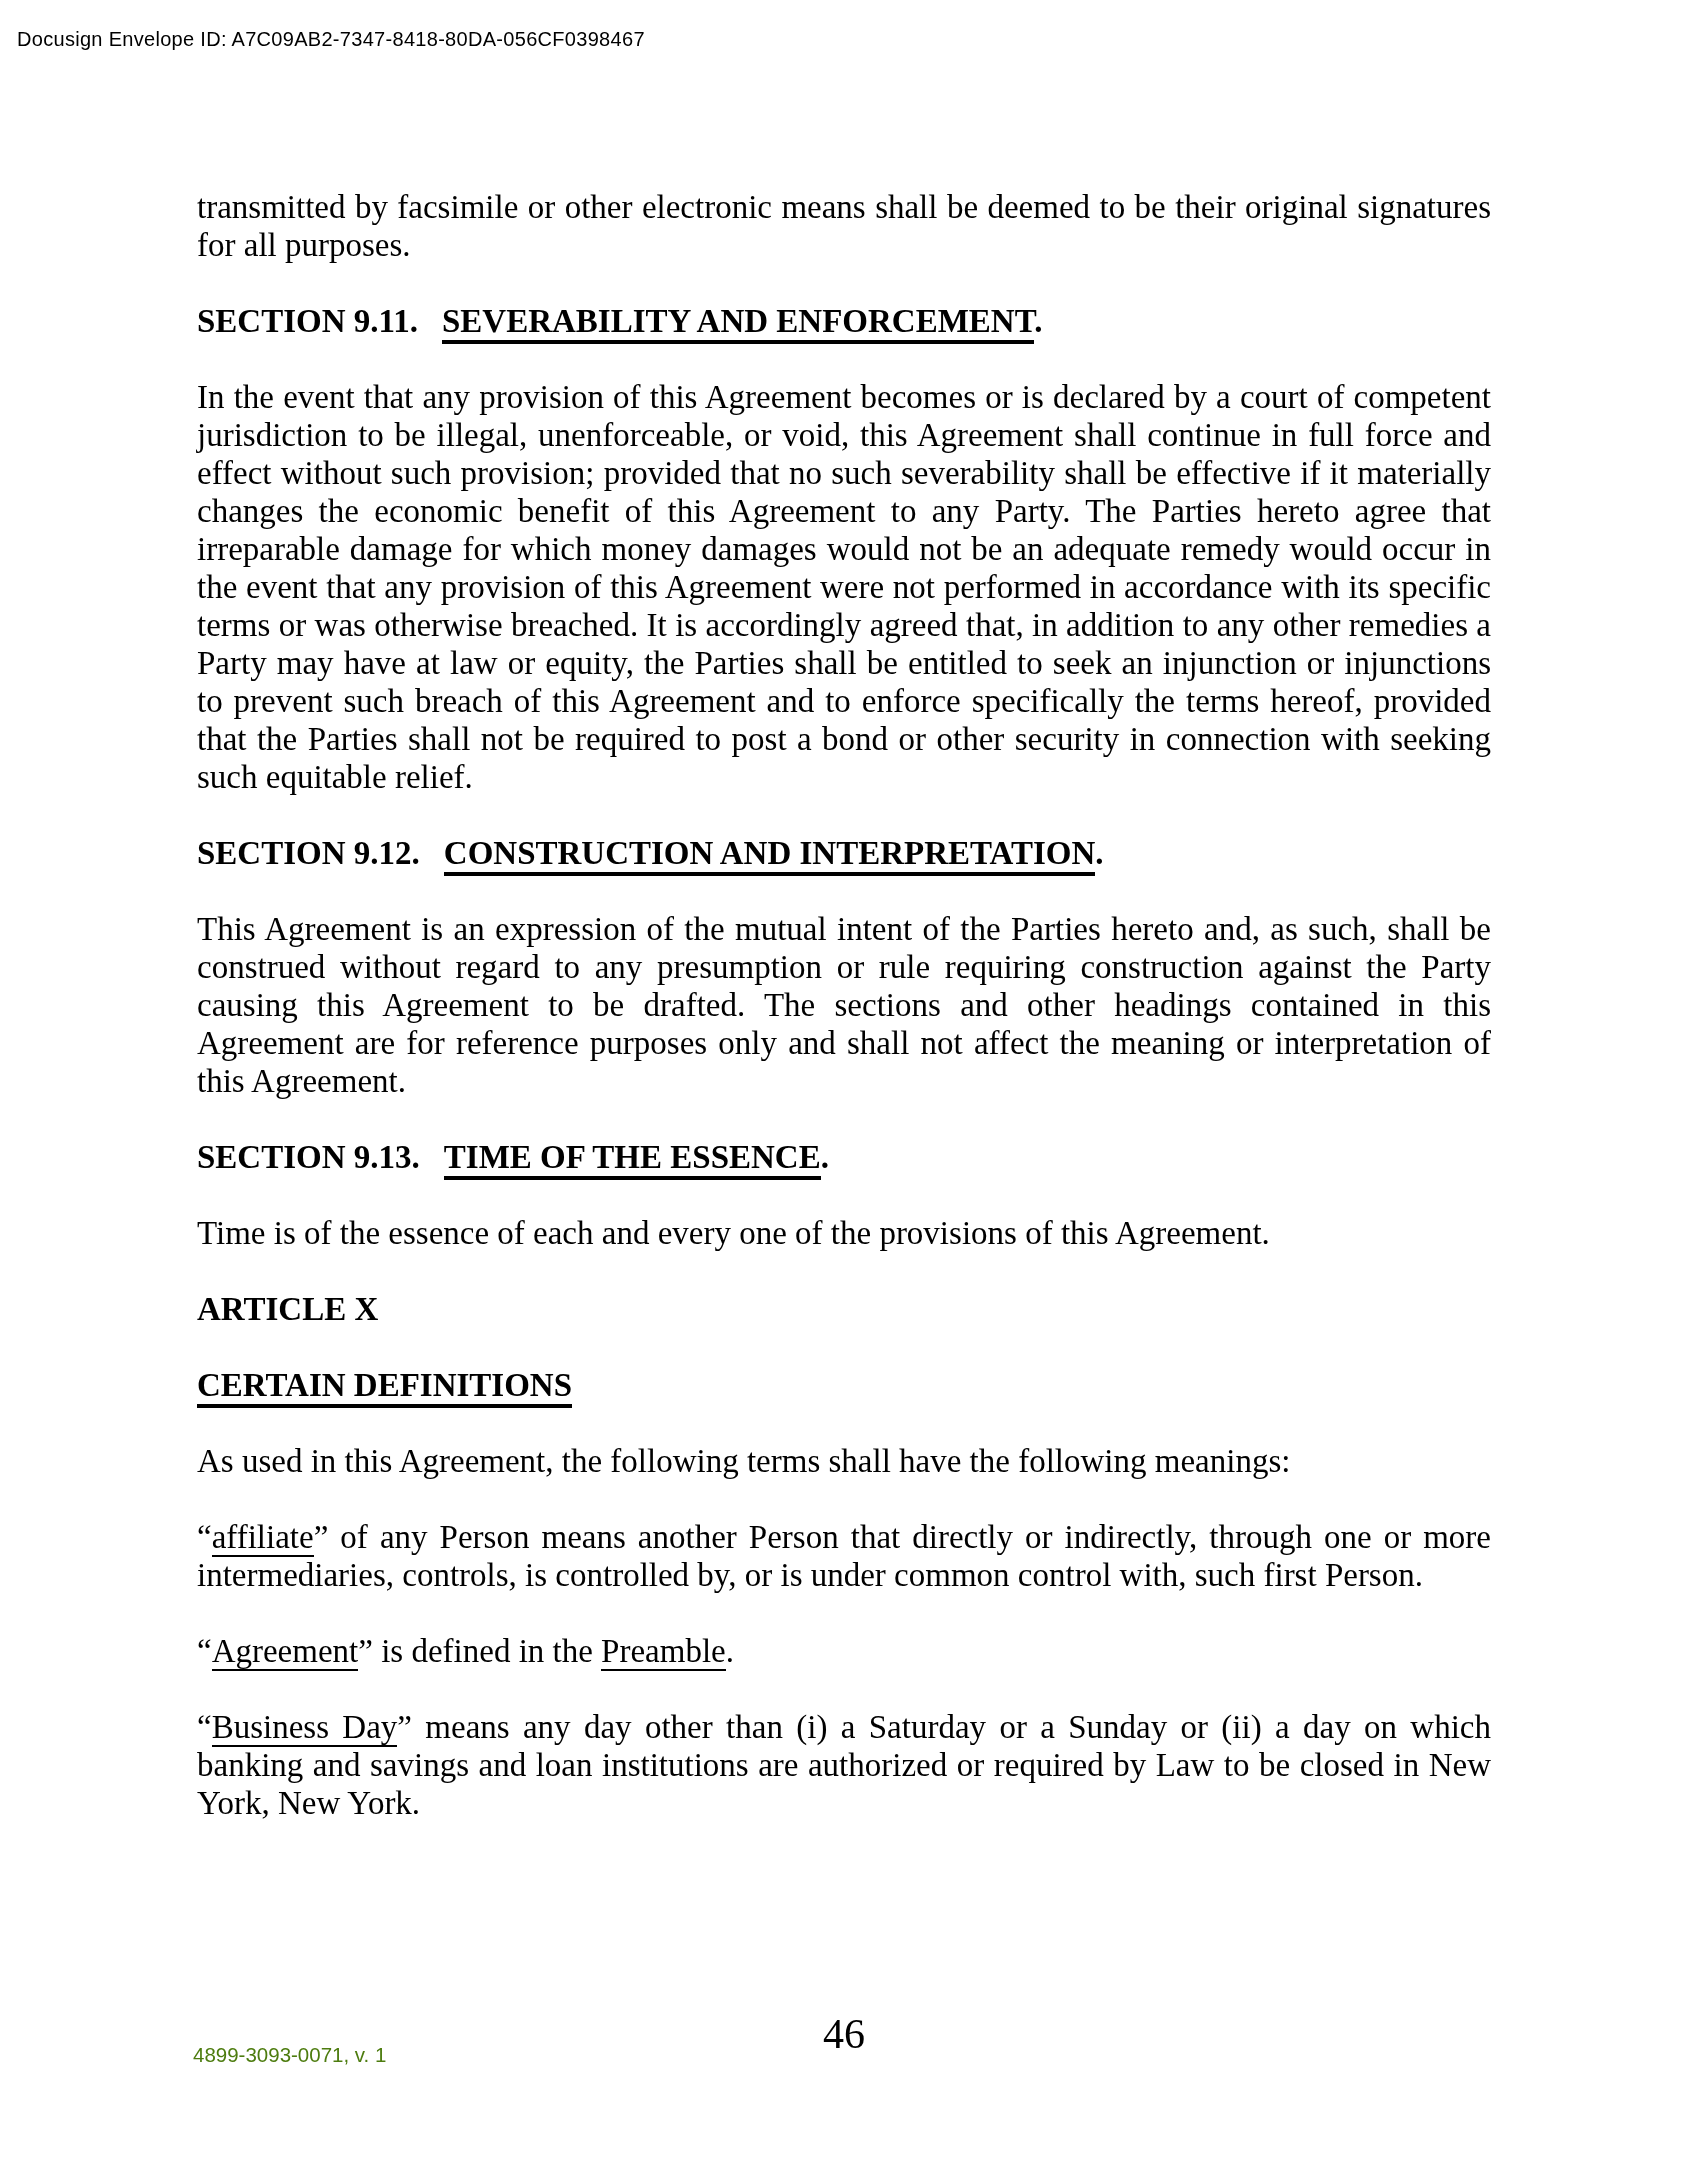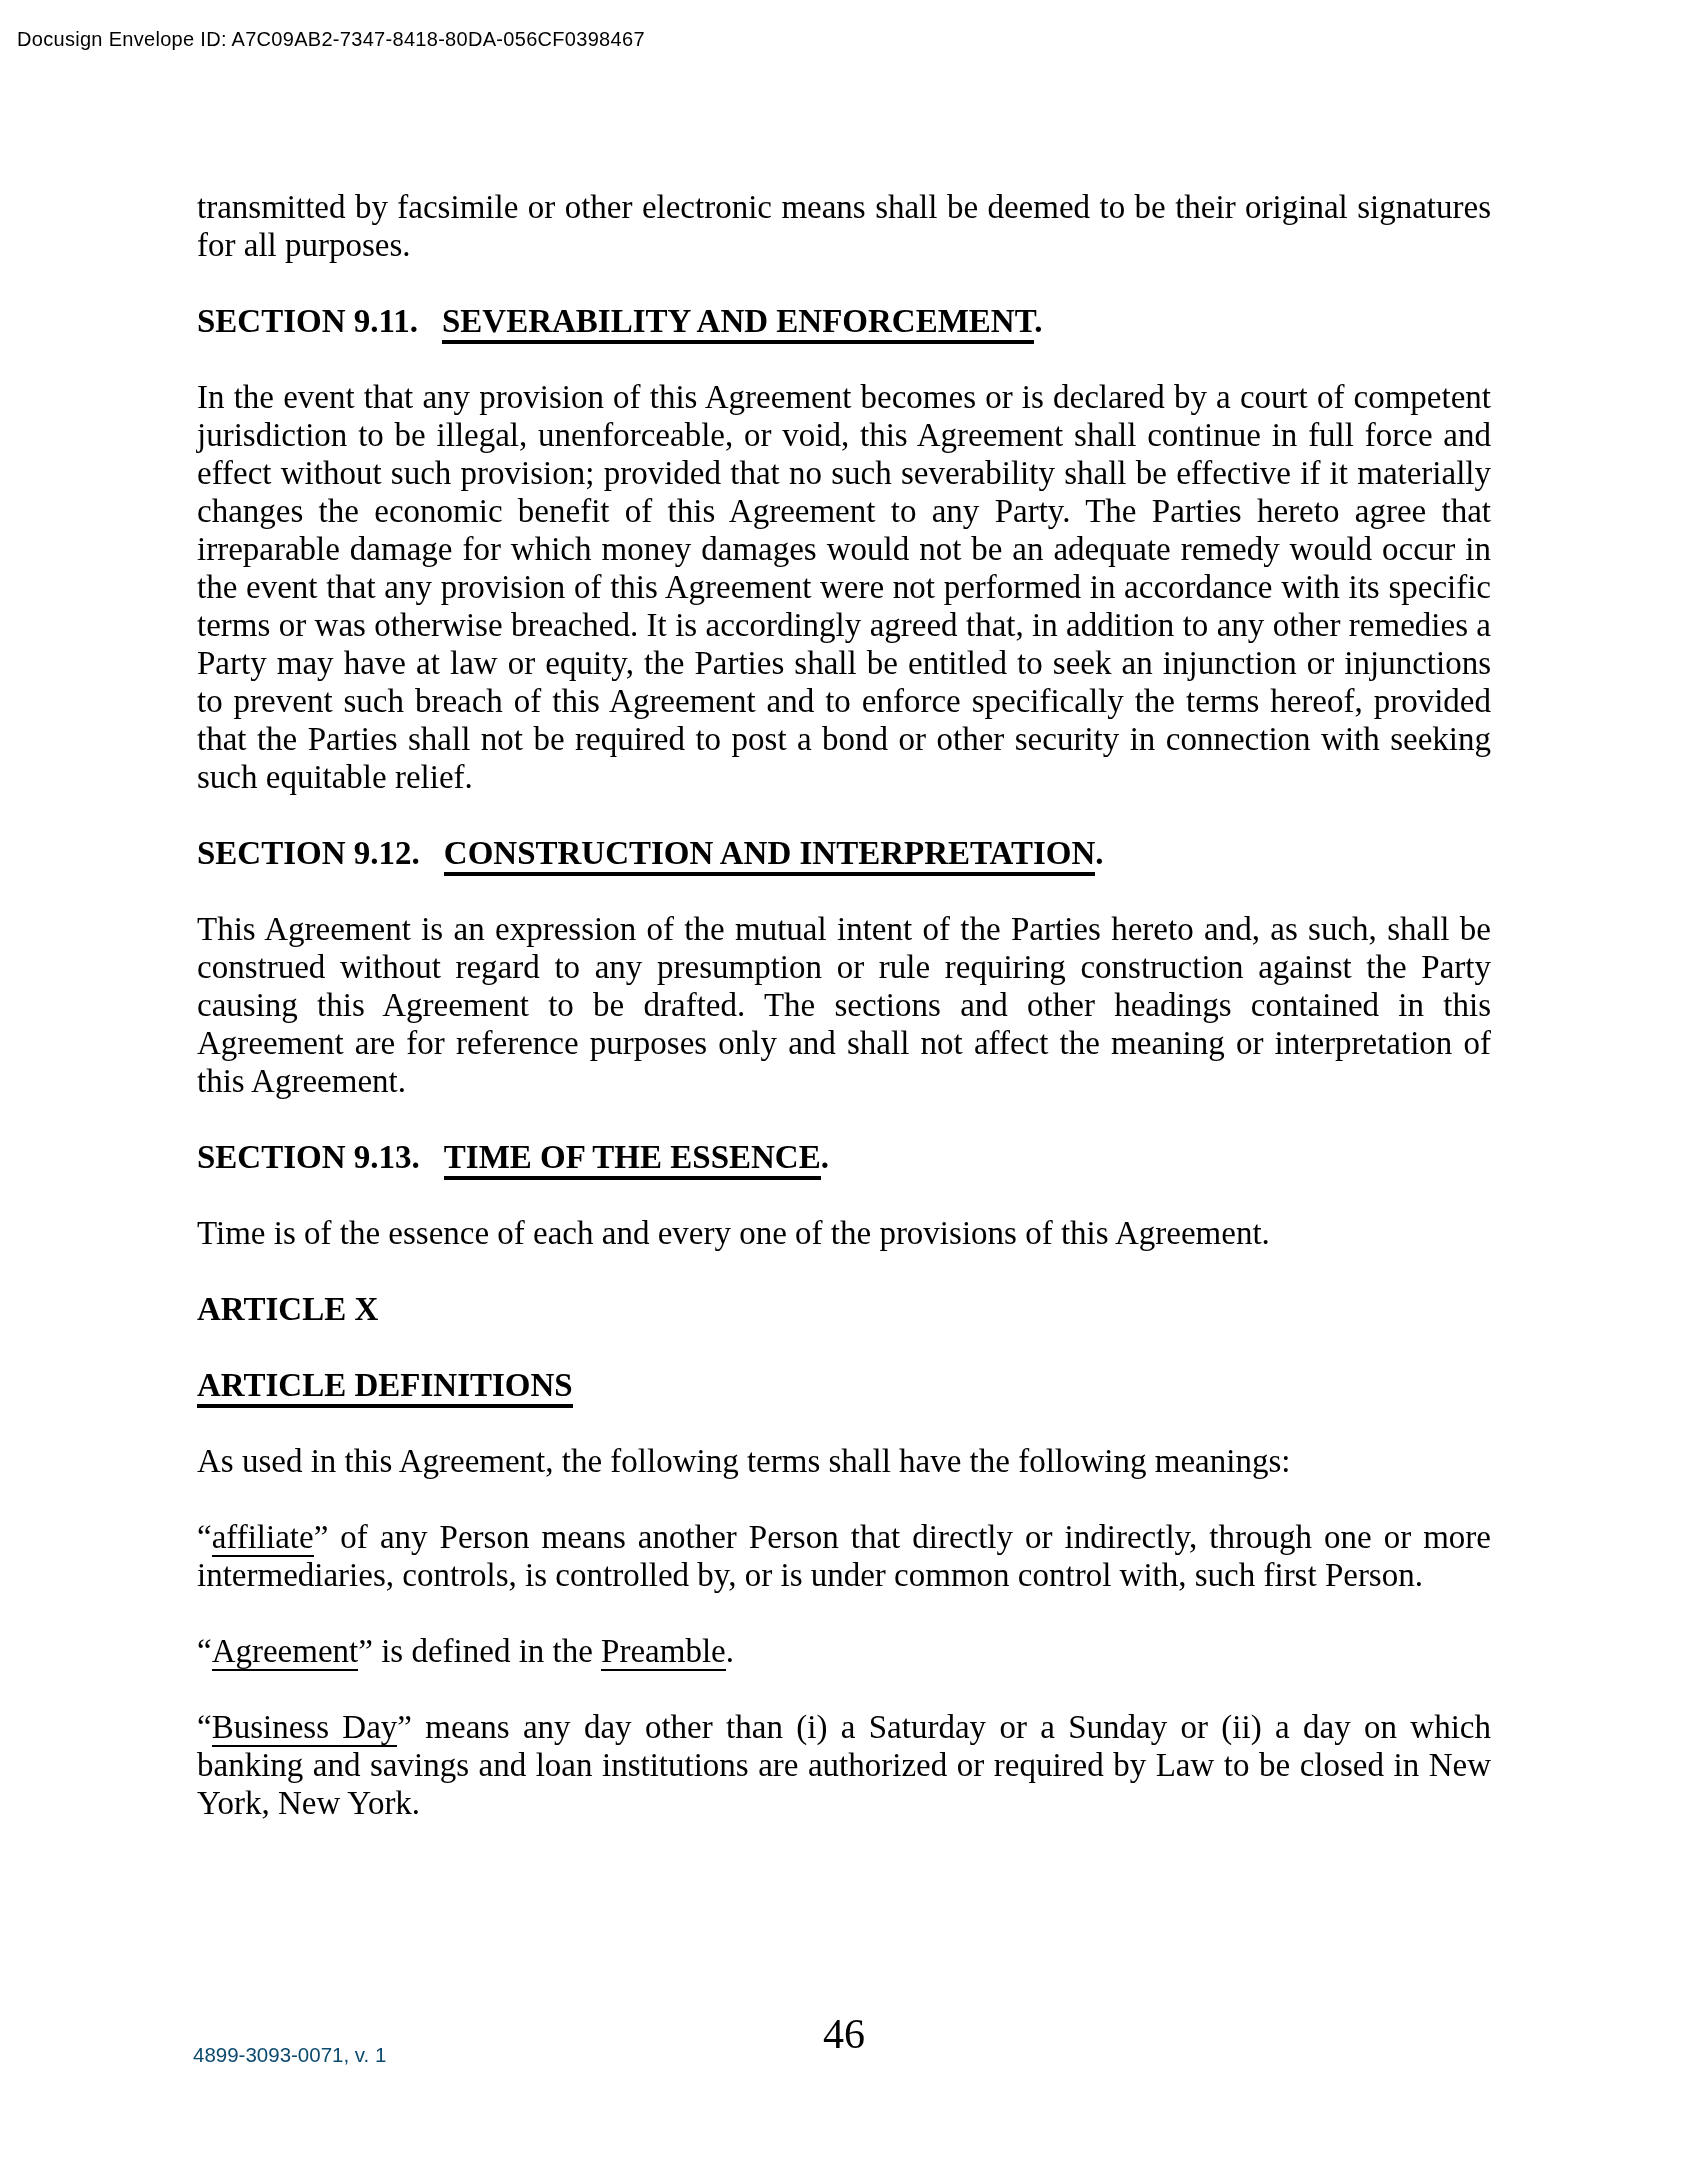--- a/index.html
+++ b/index.html
@@ -63,40 +63,40 @@
     font-family: "Liberation Serif", serif;
     font-size: 42px;
     color: #000000;
   }
   .footer-doc-id {
     position: absolute;
     top: 2043px;
     left: 193px;
     font-family: "Liberation Sans", sans-serif;
     font-size: 20.5px;
-    color: #0c4a6e;
+    color: #4d7c0f;
     white-space: nowrap;
   }
 </style>
 </head>
 <body>
 
 <div class="page">
   <div class="ds-header">Docusign Envelope ID: A7C09AB2-7347-8418-80DA-056CF0398467</div>
 
   <div class="content" id="doc-content">
       <div class="block p"><span>transmitted by facsimile or other electronic means shall be deemed to be their original signatures for all purposes.</span></div>
       <div class="block section"><span class="b">SECTION 9.11.</span><span class="tab"></span><span class="b hu">SEVERABILITY AND ENFORCEMENT</span><span class="b">.</span></div>
       <div class="block p"><span>In the event that any provision of this Agreement becomes or is declared by a court of competent jurisdiction to be illegal, unenforceable, or void, this Agreement shall continue in full force and effect without such provision; provided that no such severability shall be effective if it materially changes the economic benefit of this Agreement to any Party.  The Parties hereto agree that irreparable damage for which money damages would not be an adequate remedy would occur in the event that any provision of this Agreement were not performed in accordance with its specific terms or was otherwise breached.  It is accordingly agreed that, in addition to any other remedies a Party may have at law or equity, the Parties shall be entitled to seek an injunction or injunctions to prevent such breach of this Agreement and to enforce specifically the terms hereof, provided that the Parties shall not be required to post a bond or other security in connection with seeking such equitable relief.</span></div>
       <div class="block section"><span class="b">SECTION 9.12.</span><span class="tab"></span><span class="b hu">CONSTRUCTION AND INTERPRETATION</span><span class="b">.</span></div>
       <div class="block p"><span>This Agreement is an expression of the mutual intent of the Parties hereto and, as such, shall be construed without regard to any presumption or rule requiring construction against the Party causing this Agreement to be drafted. The sections and other headings contained in this Agreement are for reference purposes only and shall not affect the meaning or interpretation of this Agreement.</span></div>
       <div class="block section"><span class="b">SECTION 9.13.</span><span class="tab"></span><span class="b hu">TIME OF THE ESSENCE</span><span class="b">.</span></div>
       <div class="block p"><span>Time is of the essence of each and every one of the provisions of this Agreement.</span></div>
       <div class="block center"><span class="b">ARTICLE X</span></div>
-      <div class="block center"><span class="u b">ARTICLE DEFINITIONS</span></div>
+      <div class="block center"><span class="u b">CERTAIN DEFINITIONS</span></div>
       <div class="block p"><span>As used in this Agreement, the following terms shall have the following meanings:</span></div>
       <div class="block p"><span>“</span><span class="u">affiliate</span><span>” of any Person means another Person that directly or indirectly, through one or more intermediaries, controls, is controlled by, or is under common control with, such first Person.</span></div>
       <div class="block p"><span>“</span><span class="u">Agreement</span><span>” is defined in the </span><span class="u">Preamble</span><span>.</span></div>
       <div class="block p"><span>“</span><span class="u">Business Day</span><span>” means any day other than (i) a Saturday or a Sunday or (ii) a day on which banking and savings and loan institutions are authorized or required by Law to be closed in New York, New York.</span></div>
     </div>
 
   <div class="footer-page-num">46</div>
 
   <div class="footer-doc-id">4899-3093-0071, v. 1</div>
 </div>

